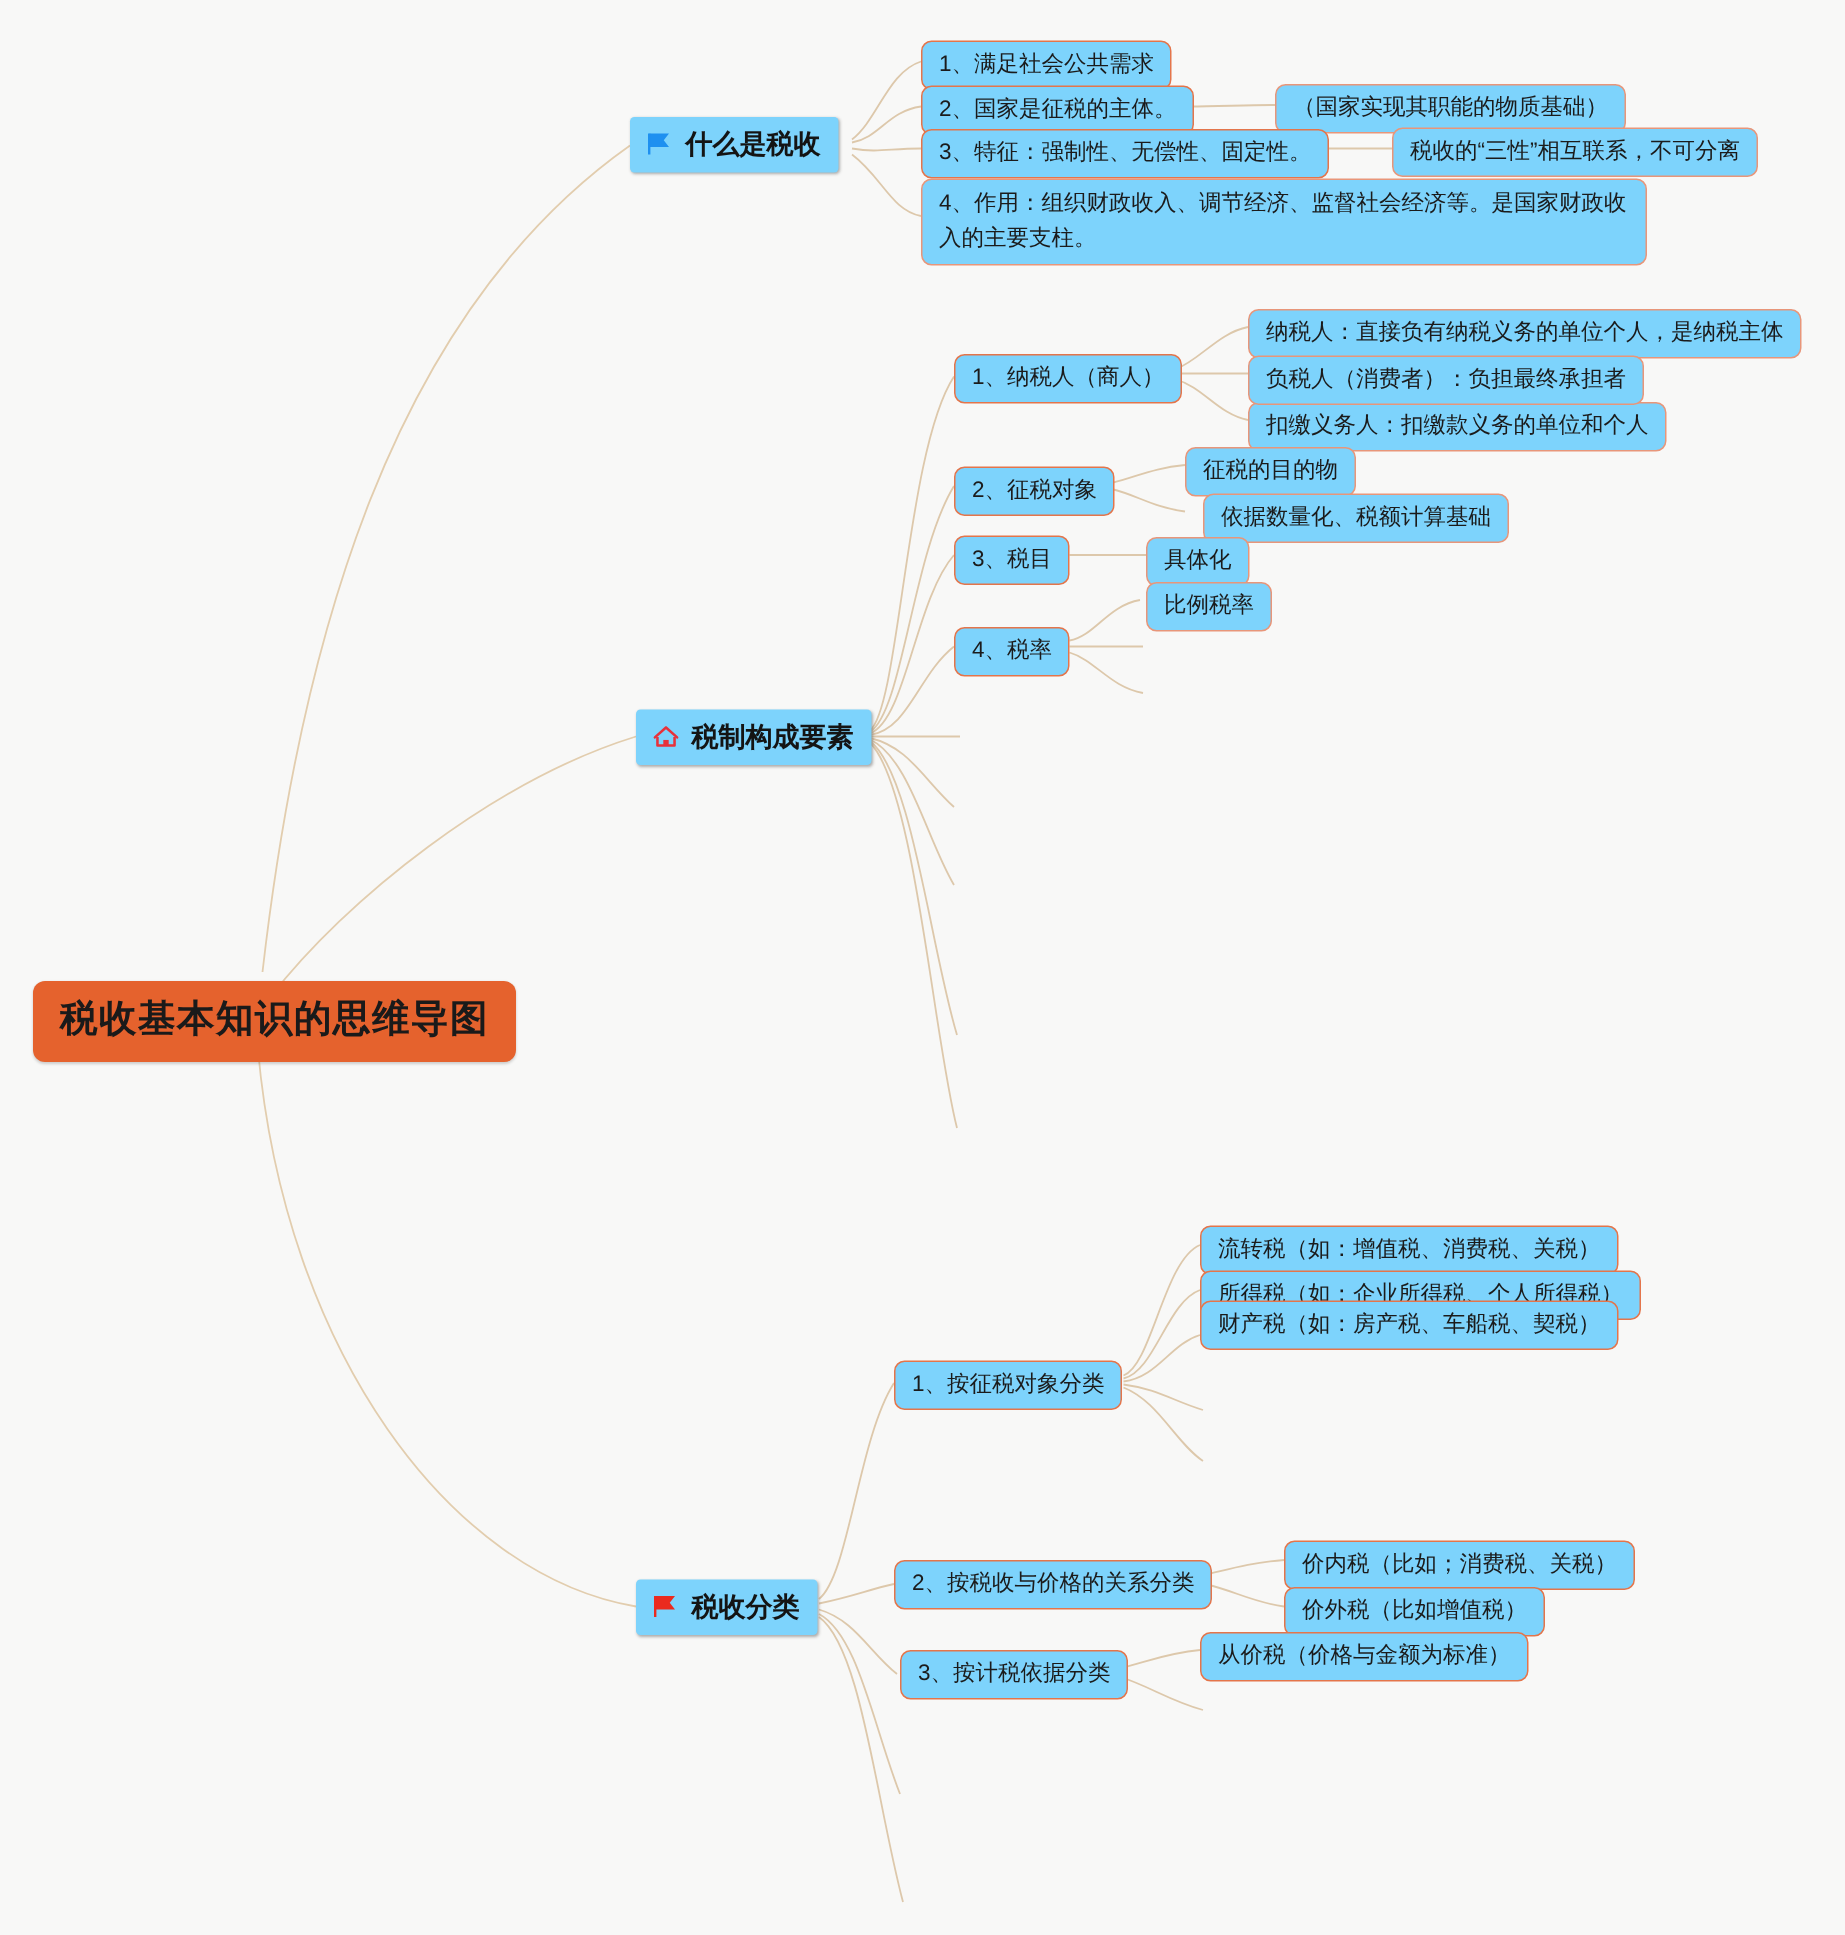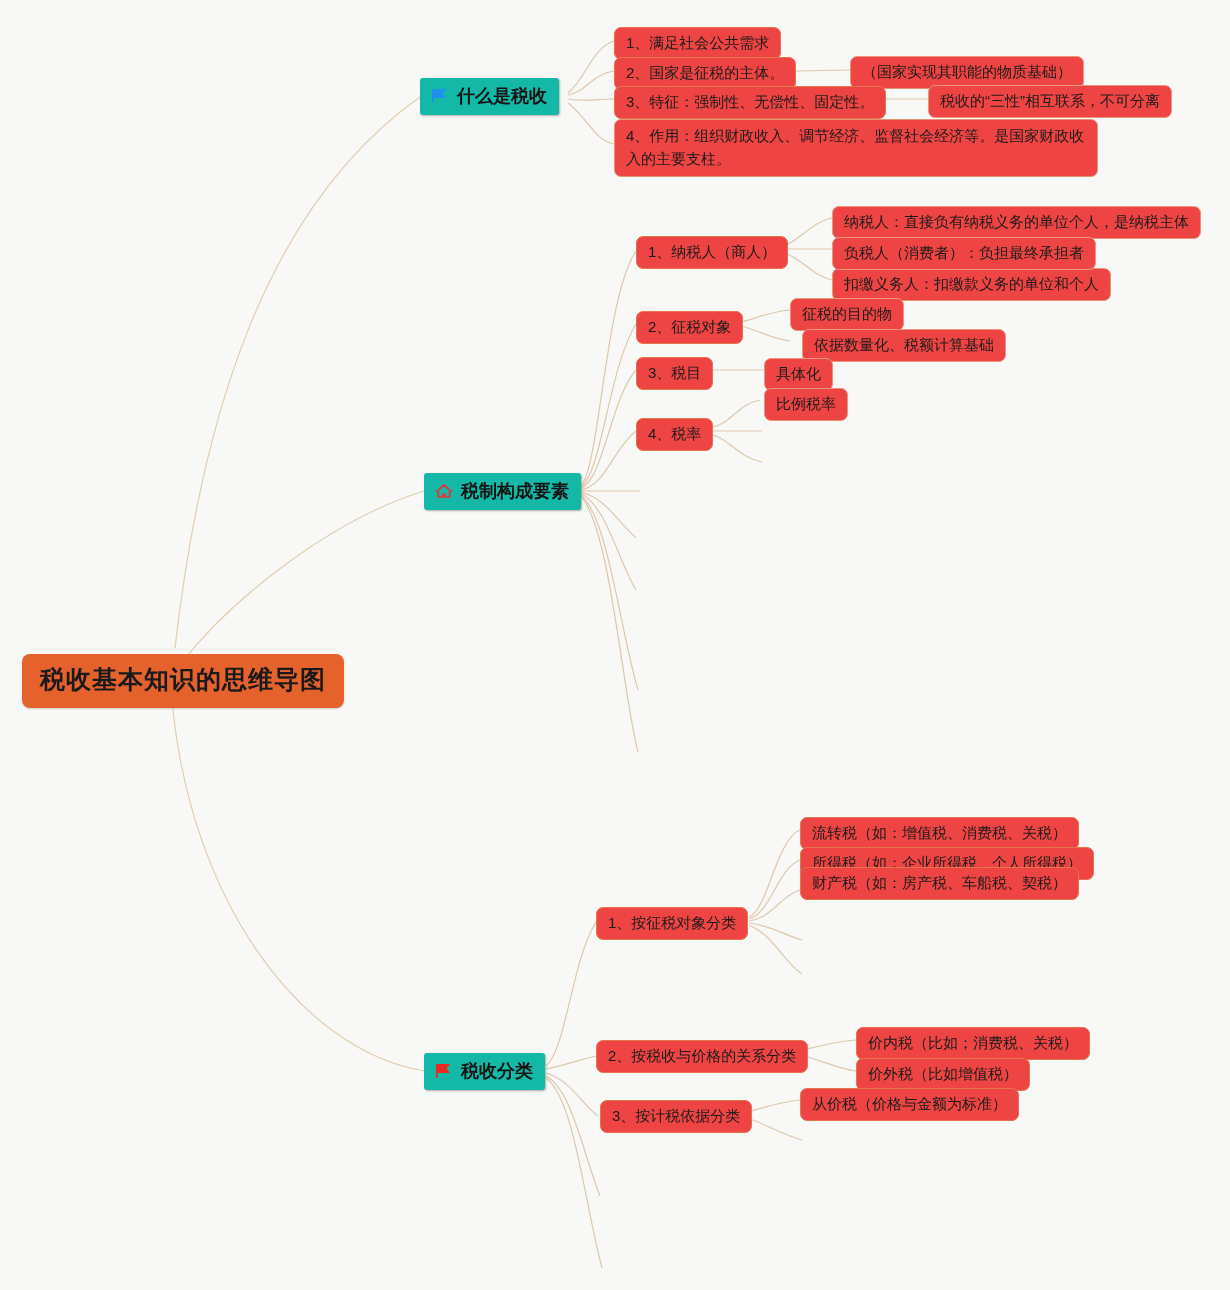--- a/index.html
+++ b/index.html
@@ -36,32 +36,32 @@
     color:#1a1a1a;
     font-size:25px;
     font-weight:bold;
     border-radius:8px;
     padding:9px 18px 11px 18px;
     letter-spacing:1px;
     box-shadow:0 1px 2px rgba(0,0,0,.18);
   }
   
   .branch{
-    background:#14b8a6;
+    background:#7dd3fc;
     color:#141414;
     font-size:18px;
     font-weight:600;
     border-radius:3px;
     padding:6px 12px 7px 10px;
     box-shadow:1px 1px 2px rgba(80,80,80,.45);
     gap:7px;
   }
   
   .box{
-    background:#ef4444;
+    background:#7dd3fc;
     color:#1b1b1b;
     font-size:15px;
     border:1.4px solid #e8967a;
     border-radius:7px;
     padding:5px 11px 6px 11px;
   }
   .box.strong{ border-color:#e4754b; border-width:1.6px; }
   .box.wrap{ white-space:normal; display:block; line-height:1.5; }
 
   

